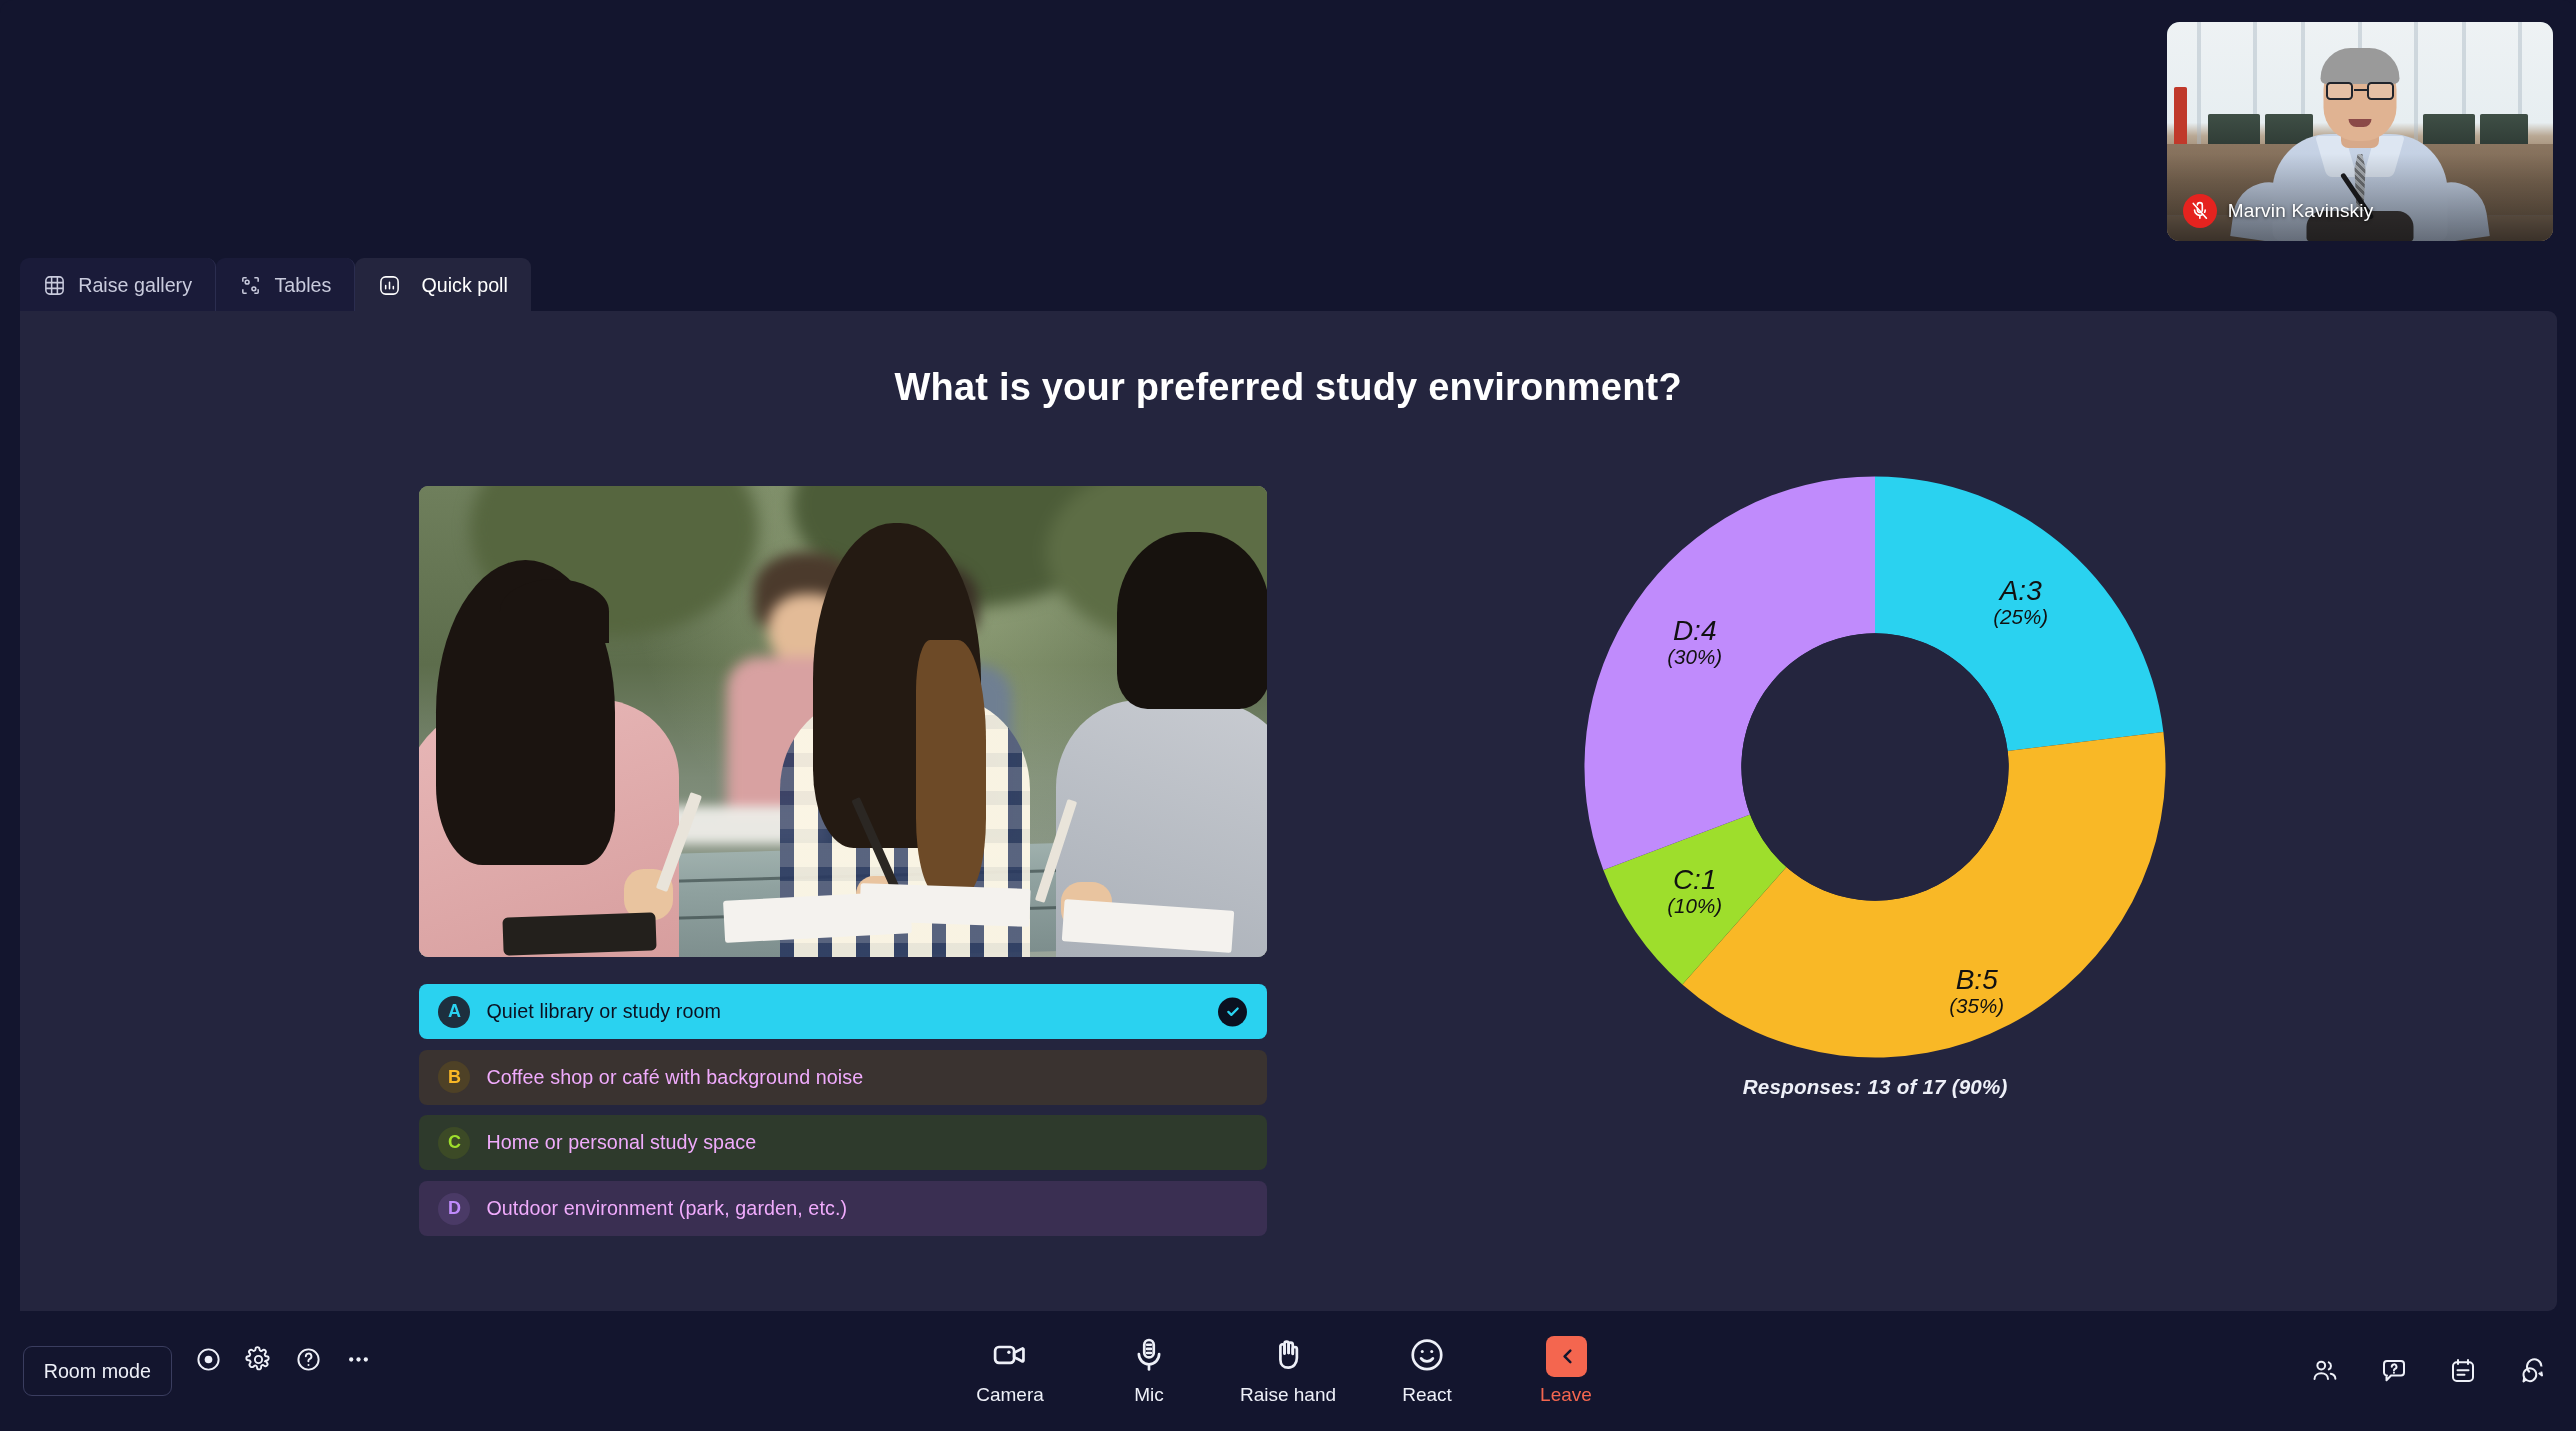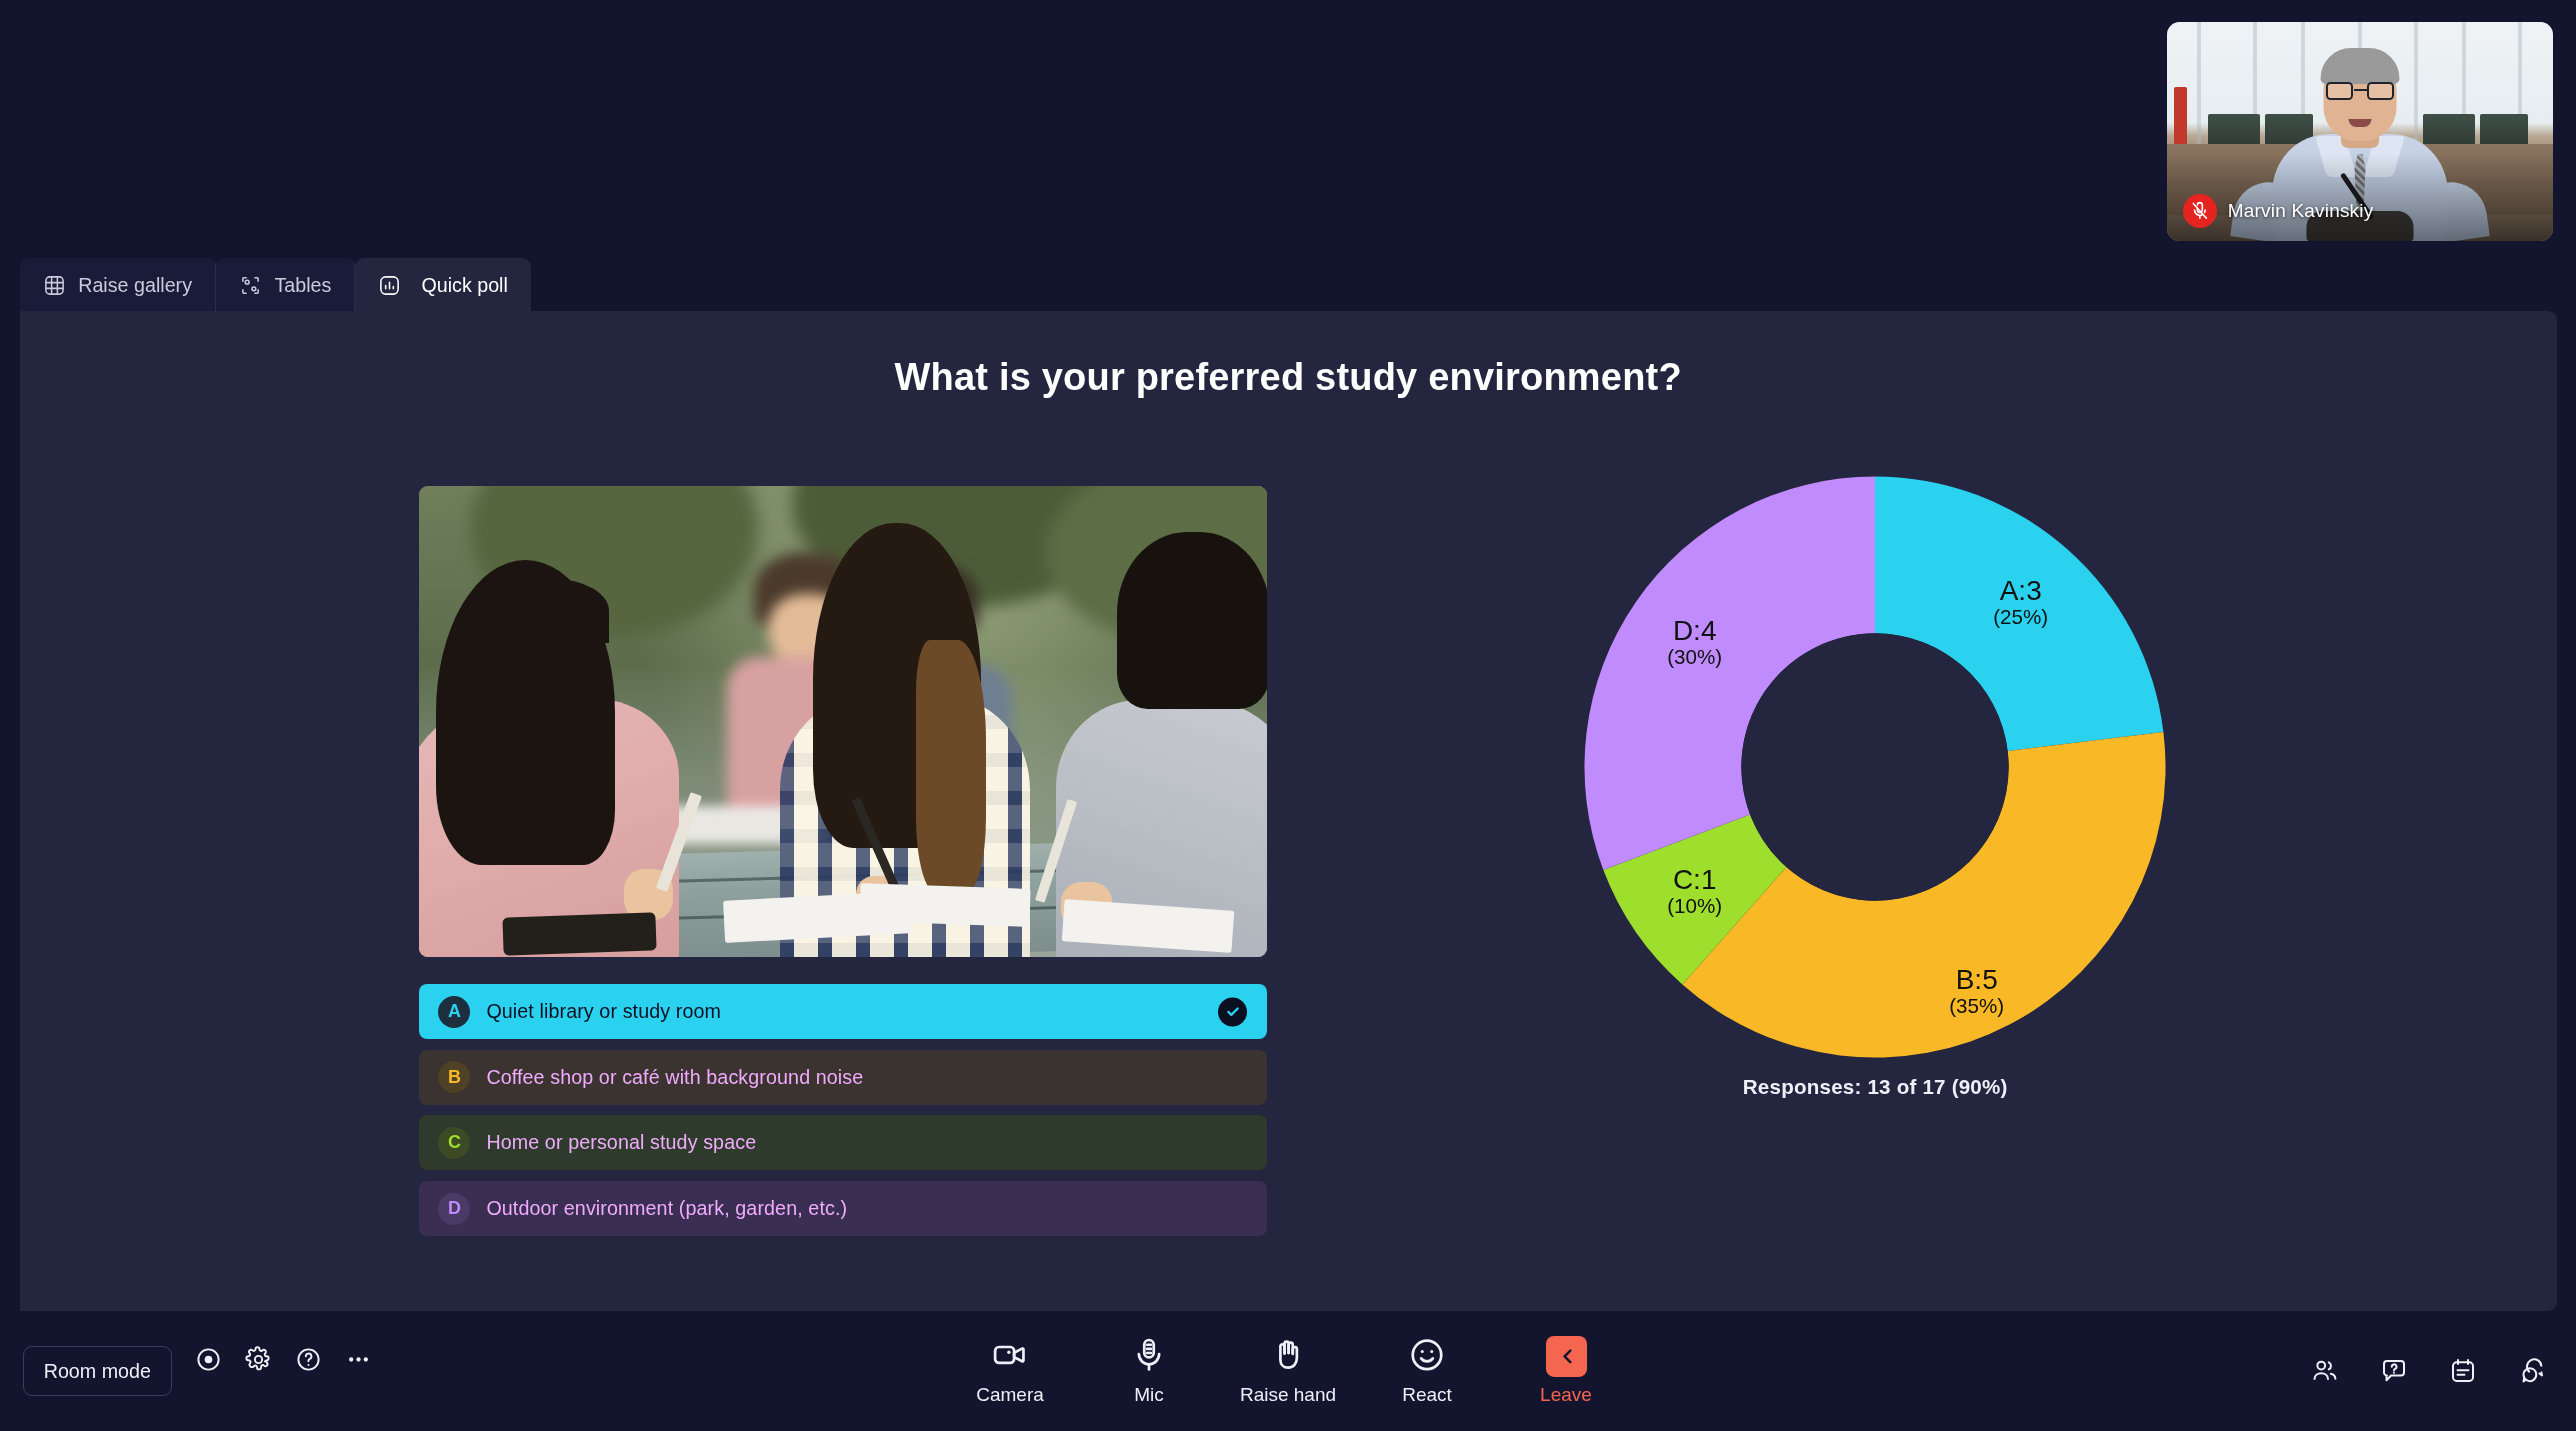--- a/index.html
+++ b/index.html
@@ -140,21 +140,21 @@
   .tab.active { background: #24253e; color: #ffffff; border-right: none; gap: 20px; }
 
   
   .panel {
     position: absolute; left: 19.7px; top: 311px;
     width: 2537px; height: 1000px;
     background: #24253e;
     border-radius: 0 9px 9px 0;
   }
   .poll-title {
-    position: absolute; left: 0; right: 0; top: 45px;
+    position: absolute; left: 0; right: 0; top: 55px;
     text-align: center; color: #ffffff;
     font-size: 38px; font-weight: bold; letter-spacing: 0.2px;
   }
 
   .poll-left { position: absolute; left: 399px; top: 175px; width: 848px; }
   .poll-photo {
     width: 848px; height: 471px; border-radius: 9px; overflow: hidden;
     position: relative; background: #7d8a6e;
   }
   .pp-bg { position: absolute; inset: 0;
@@ -199,21 +199,21 @@
   }
   .opt-text { font-size: 19.7px; color: #f0abfc; letter-spacing: 0.1px; }
   .opt.selected .opt-text { color: #0c1020; }
   .opt-check {
     position: absolute; right: 19.7px; top: 50%; transform: translateY(-50%);
     width: 29px; height: 29px; border-radius: 50%;
     background: #0a1020; display: flex; align-items: center; justify-content: center;
   }
 
   
-  .poll-right { position: absolute; left: 1395px; top: 161px; width: 921px; }
+  .poll-right { position: absolute; left: 1395px; top: 161px; width: 921px; font-style: italic; }
   .donut-wrap { position: relative; width: 590px; height: 590px; margin: 0 auto; }
   .donut-label { position: absolute; text-align: center; color: #111; line-height: 1.08; }
   .donut-label .dl-main { font-size: 28px; }
   .donut-label .dl-sub { font-size: 20.6px; }
   .responses {
     margin-top: 12.5px; text-align: center; color: #eef0f8;
     font-size: 20.6px; font-weight: bold; letter-spacing: 0.2px;
   }
 
   

